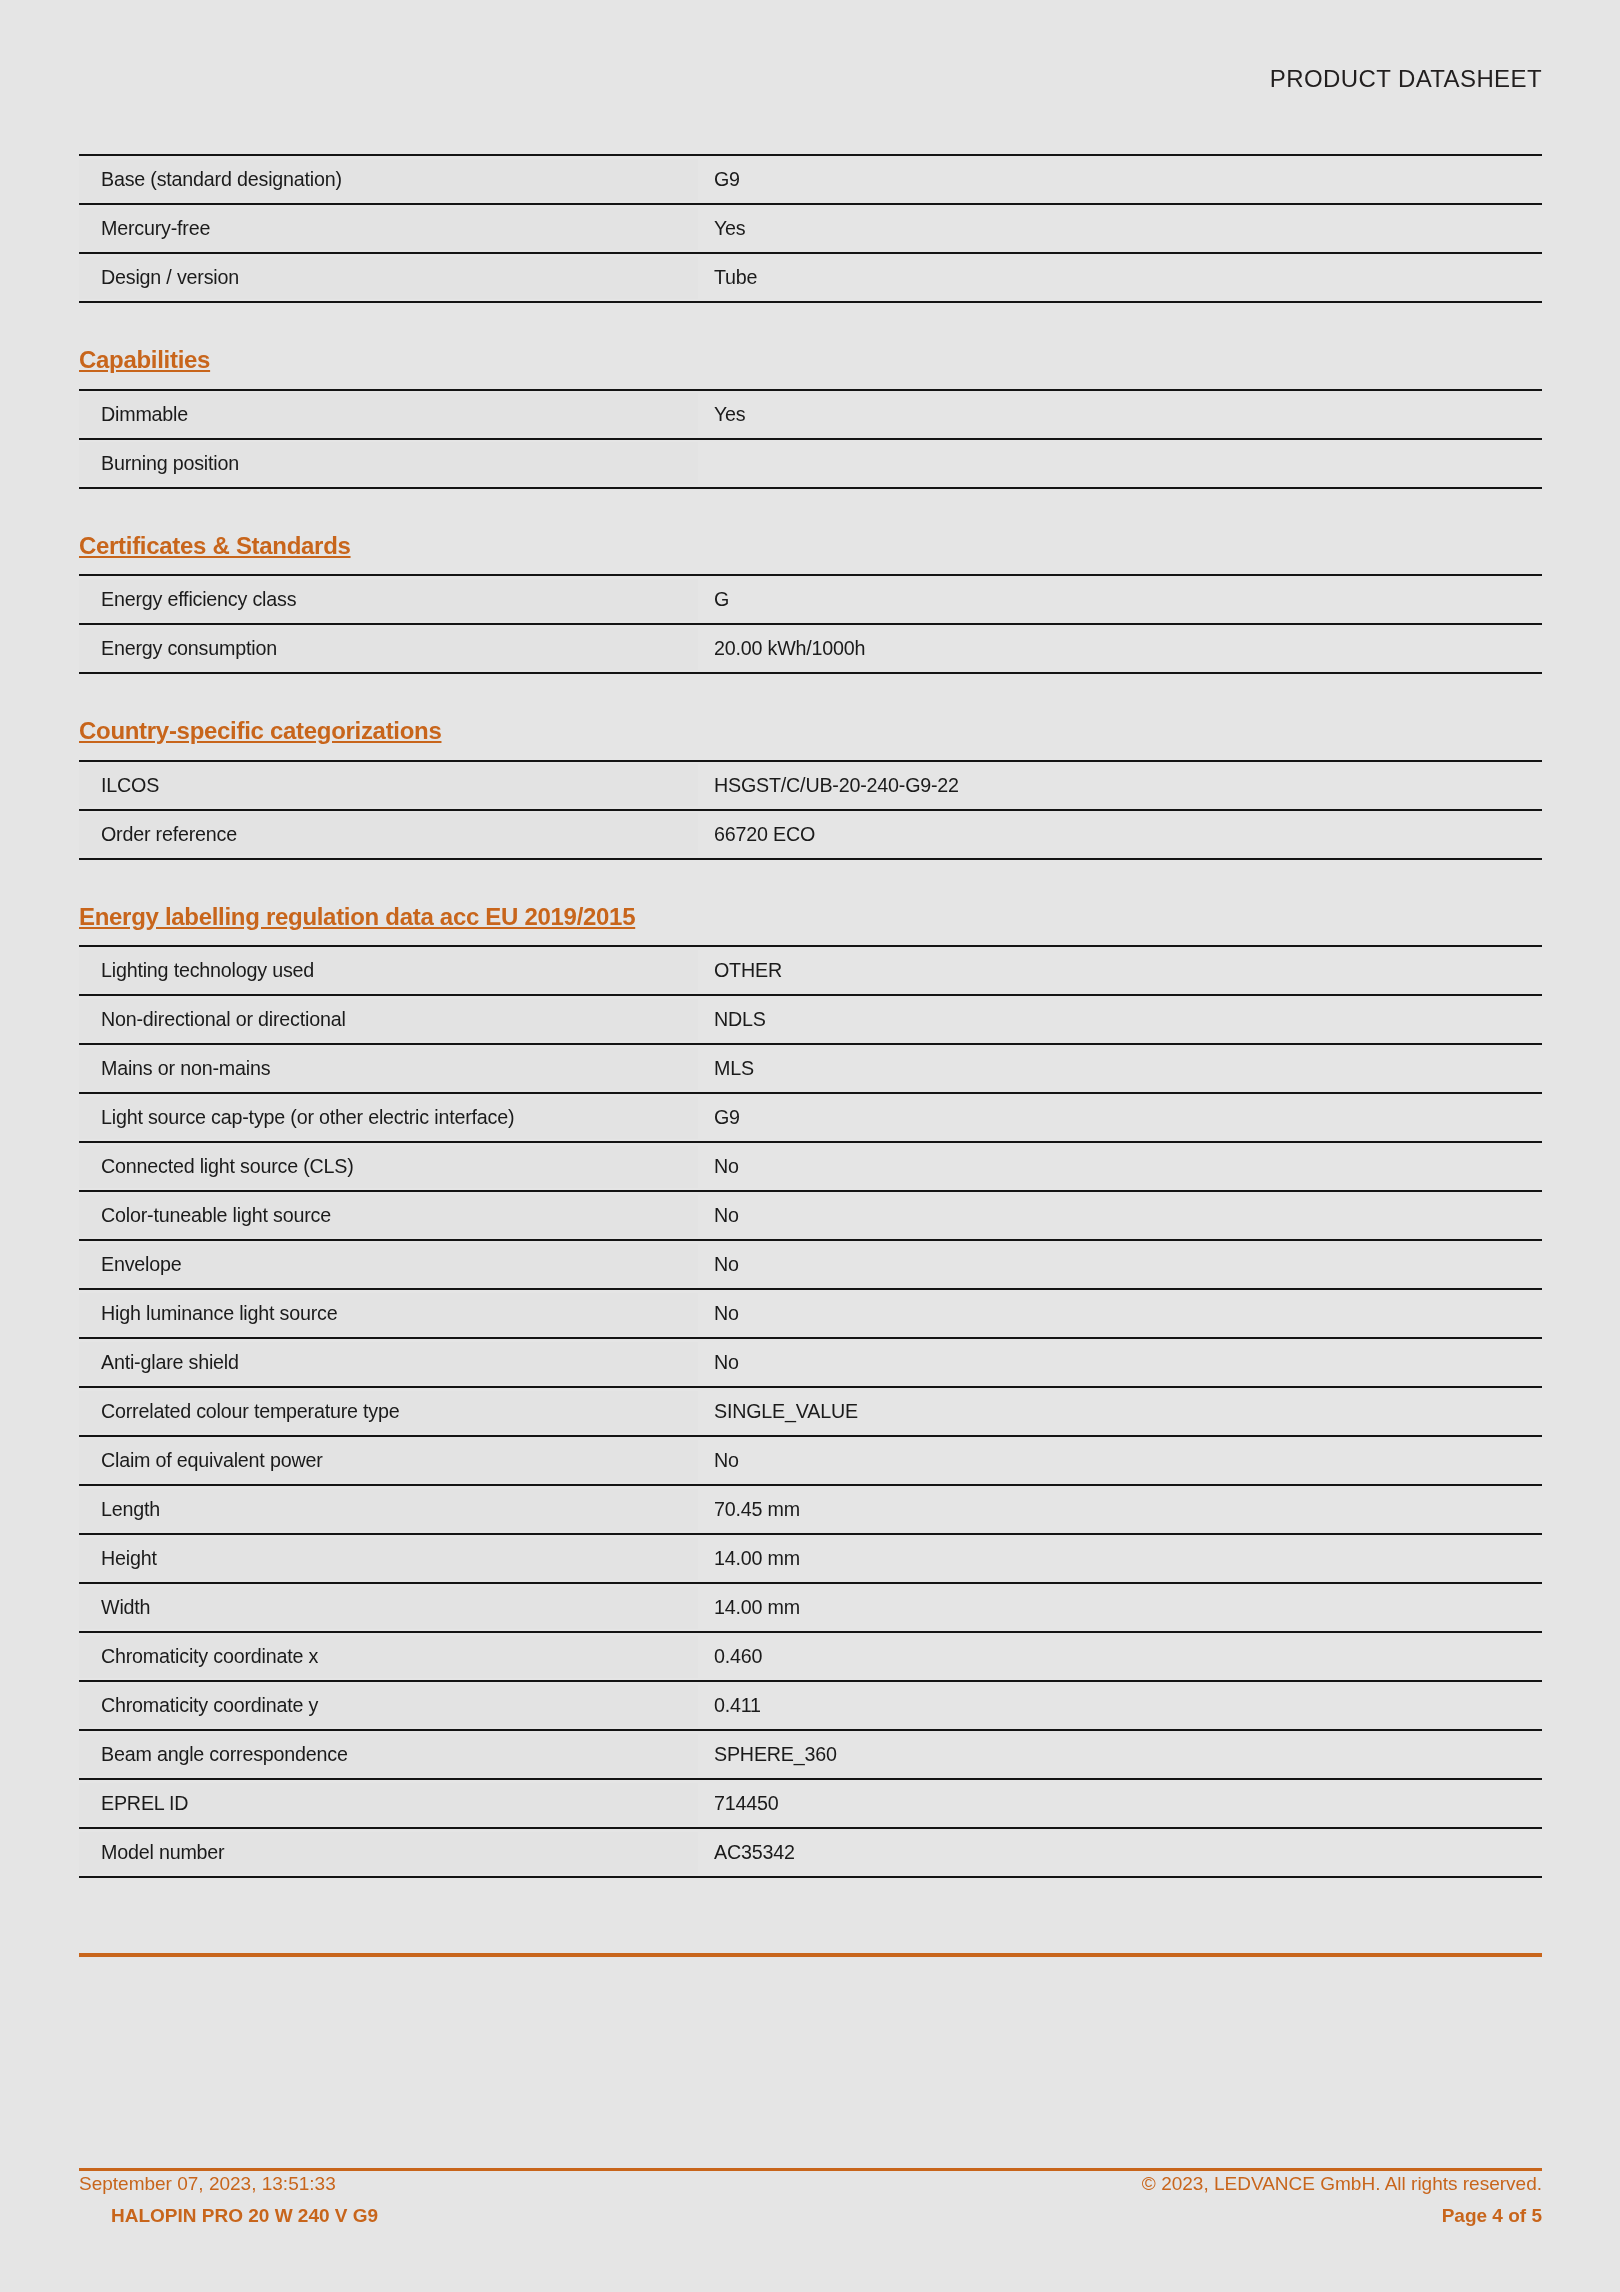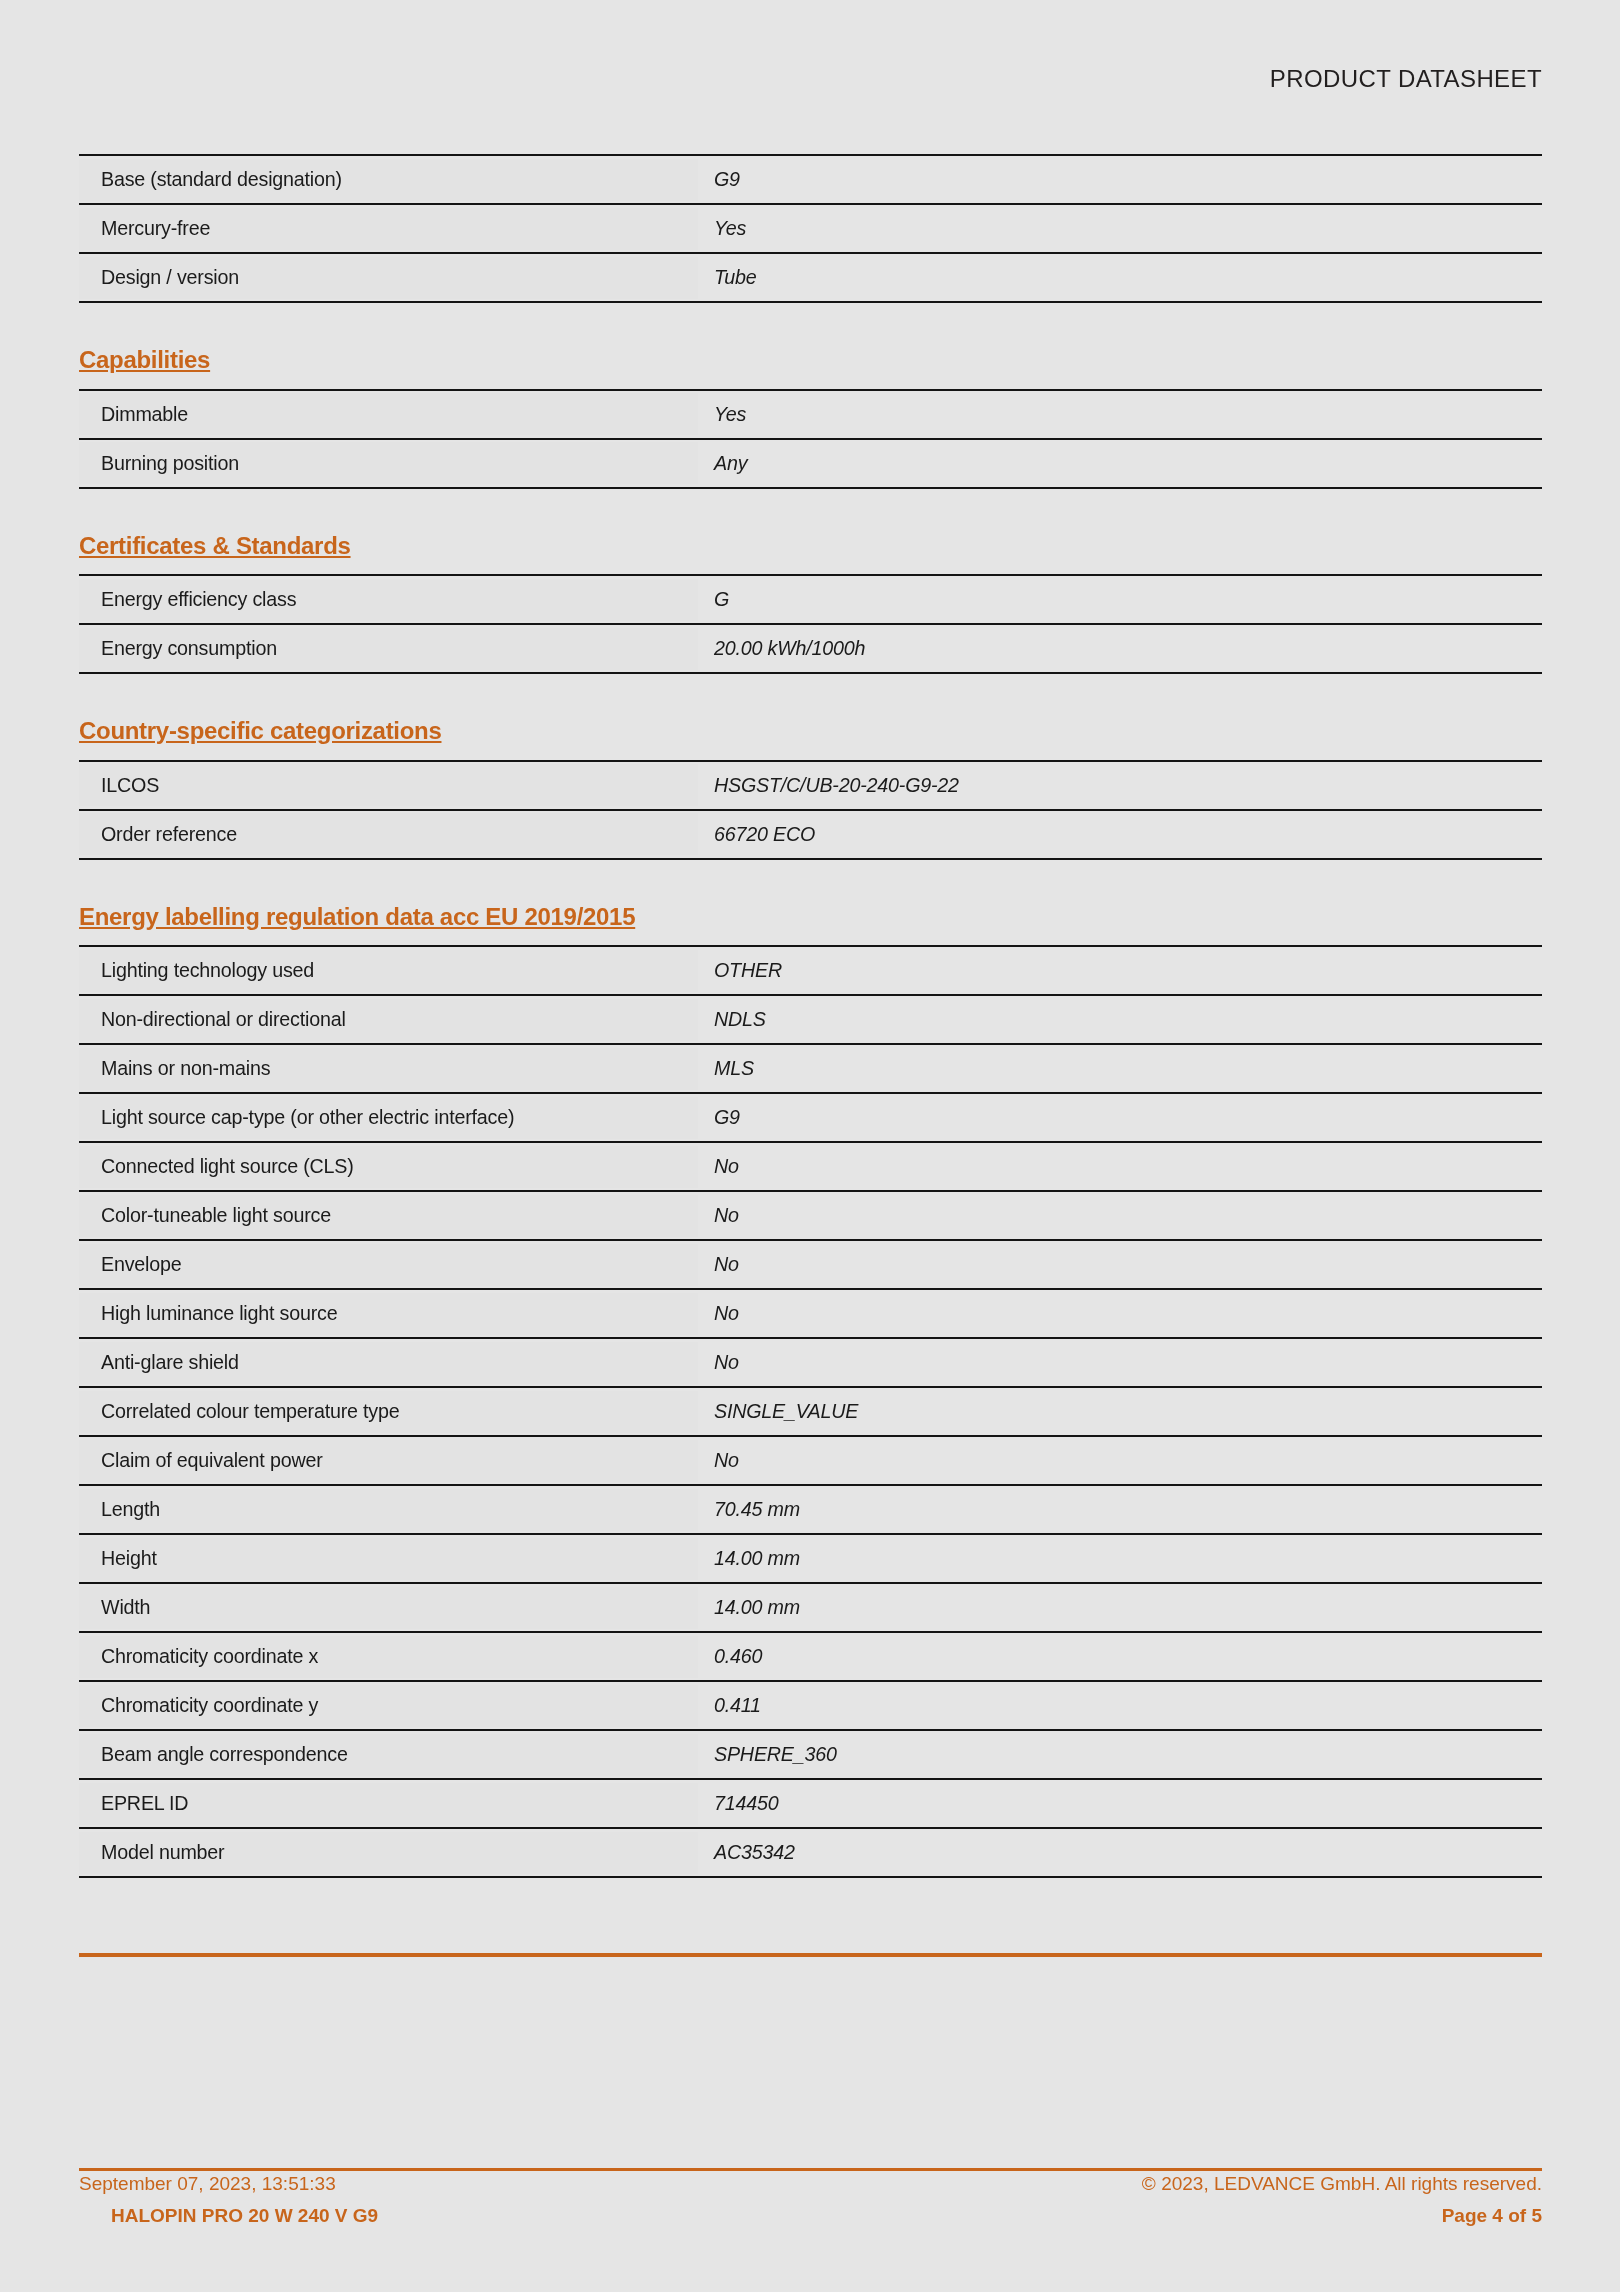--- a/index.html
+++ b/index.html
@@ -61,21 +61,20 @@
   }
   .spec-value {
     box-sizing: border-box;
     flex: 1;
     display: flex;
     align-items: center;
     padding-left: 16px;
     font-size: 19.7px;
     letter-spacing: -0.2px;
     white-space: nowrap;
-    font-style: italic;
   }
   .table-end-divider {
     position: absolute;
     left: 79px;
     width: 1463px;
     top: 1953px;
     height: 3.6px;
     background: var(--accent, #c8651b);
   }
   .footer {
@@ -123,21 +122,20 @@
         </div>
       </div>
       <div class="section-heading">Capabilities</div>
       <div class="spec-table">
         <div class="spec-row">
           <div class="spec-label">Dimmable</div>
           <div class="spec-value">Yes</div>
         </div>
         <div class="spec-row">
           <div class="spec-label">Burning position</div>
-          <div class="spec-value">Any</div>
         </div>
       </div>
       <div class="section-heading">Certificates &amp; Standards</div>
       <div class="spec-table">
         <div class="spec-row">
           <div class="spec-label">Energy efficiency class</div>
           <div class="spec-value">G</div>
         </div>
         <div class="spec-row">
           <div class="spec-label">Energy consumption</div>

